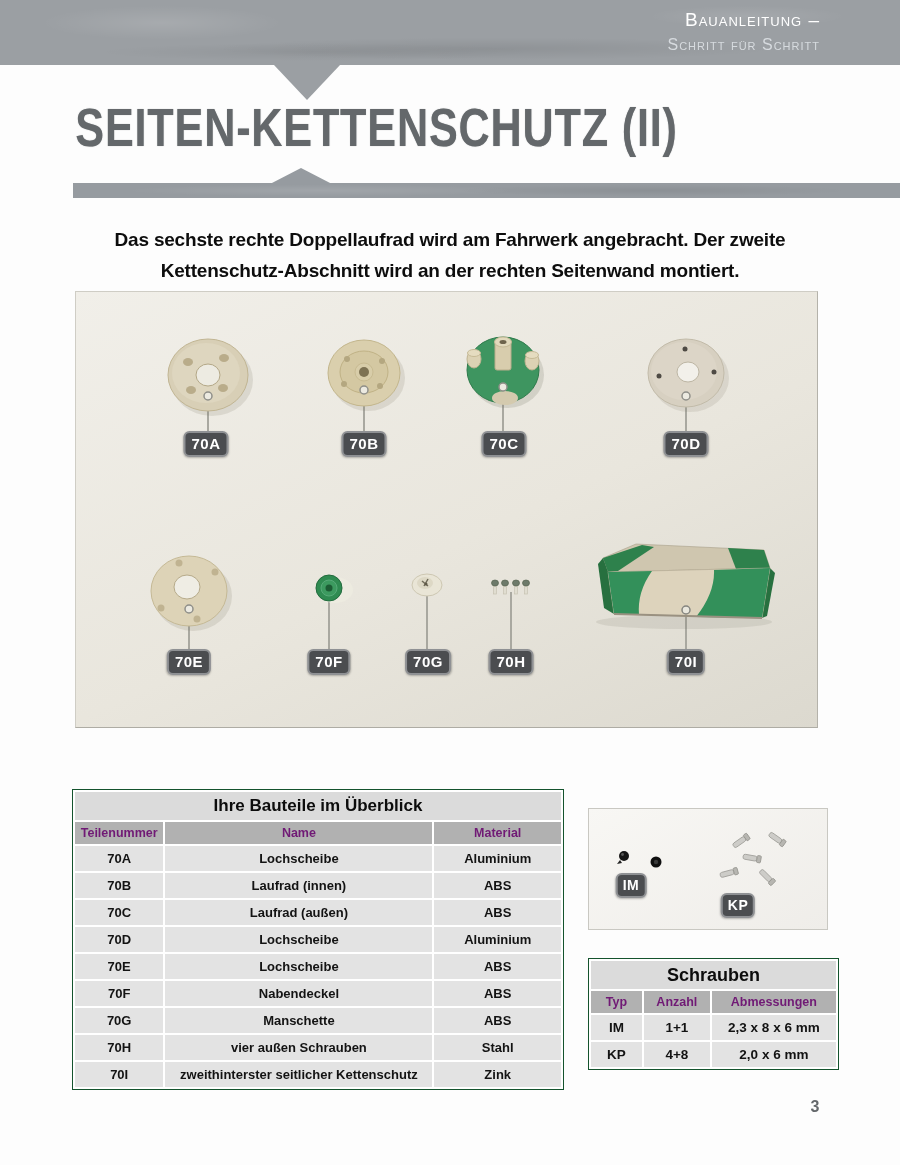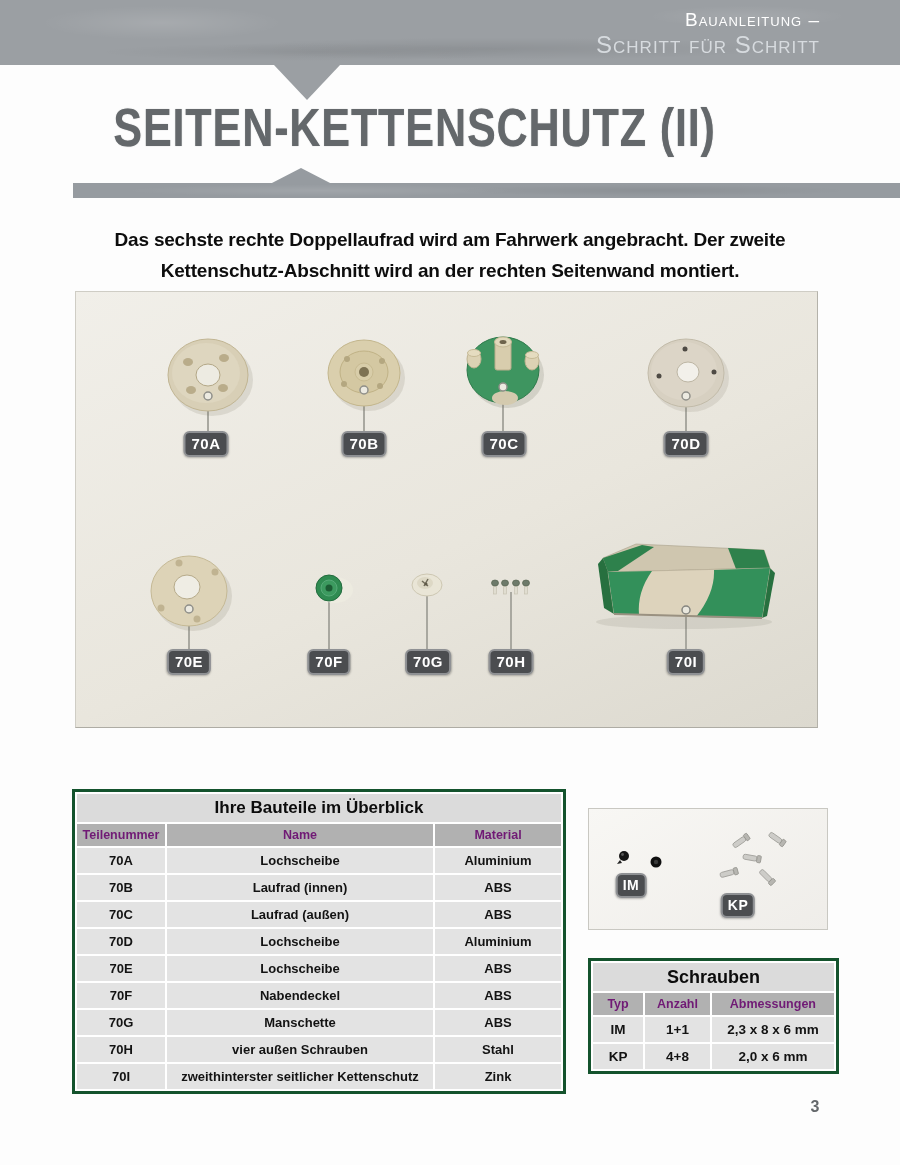--- a/index.html
+++ b/index.html
@@ -11,26 +11,26 @@
     position:absolute; left:0; top:0; width:900px; height:65px;
     background-color:#9b9fa3;
     background-image:
       radial-gradient(closest-side at 18% 35%, rgba(255,255,255,.12), transparent 75%),
       radial-gradient(closest-side at 55% 75%, rgba(0,0,0,.08), transparent 70%),
       radial-gradient(closest-side at 83% 25%, rgba(255,255,255,.10), transparent 65%),
       radial-gradient(closest-side at 35% 80%, rgba(0,0,0,.06), transparent 70%);
   }
   .header-text { position:absolute; right:80px; top:7px; text-align:right; font-weight:normal; font-variant:small-caps; line-height:25px; }
   .header-line1 { font-size:19px; letter-spacing:1px; color:#ffffff; }
-  .header-line2 { font-size:24px; letter-spacing:1px; color:#d7dbdf; }
+  .header-line2 { font-size:16px; letter-spacing:1px; color:#d7dbdf; }
   .chev-down { position:absolute; left:274px; top:65px; width:0; height:0;
     border-left:33px solid transparent; border-right:33px solid transparent; border-top:35px solid #9b9fa3; }
 
   
-  .title-wrap { position:absolute; left:0; top:96px; width:828px; text-align:center; }
+  .title-wrap { position:absolute; left:0; top:96px; width:828px; text-align:left; }
   .title-text { display:inline-block; font-size:54px; font-weight:bold; color:#64686b;
     letter-spacing:1px; transform:scaleX(.8); transform-origin:50% 50%; white-space:nowrap;
     text-shadow:0 0 1px rgba(90,94,97,.6); }
 
   
   .divider-bar { position:absolute; left:73px; top:183px; width:827px; height:15px; background:#969ba0;
     background-image:radial-gradient(closest-side at 30% 50%, rgba(255,255,255,.10), transparent 80%),
                      radial-gradient(closest-side at 70% 50%, rgba(0,0,0,.07), transparent 80%); }
   .chev-up { position:absolute; left:270px; top:168px; width:0; height:0;
     border-left:31px solid transparent; border-right:31px solid transparent; border-bottom:16px solid #969ba0; }
@@ -46,21 +46,21 @@
   .photo-svg { position:absolute; left:0; top:0; }
 
   .chip { position:absolute; transform:translateX(-50%);
     background:#4b4d50; border:2px solid #8f9194; border-radius:6px;
     color:#ffffff; font-weight:bold; font-size:15px; line-height:1;
     padding:3px 6px 4px 6px; letter-spacing:.5px; box-shadow:0 1px 2px rgba(0,0,0,.25); white-space:nowrap; }
   .chip.small { font-size:14px; padding:3px 5px 4px 5px; }
 
   
   table.tbl { position:absolute; border-collapse:separate; border-spacing:2px;
-    background:#ffffff; border:3px solid #14532d; table-layout:fixed; }
+    background:#ffffff; border:1px solid #14532d; table-layout:fixed; }
   .tbl td, .tbl th { font-weight:bold; text-align:center; vertical-align:middle; overflow:hidden; white-space:nowrap; }
   .t-title { background:#dbdbdb; font-size:17px; height:26px; color:#0c0c0c; }
   .t-head  { background:#b1b1b1; font-size:12.5px; height:20px; color:#701a75; }
   .t-cell  { background:#e3e3e3; font-size:13px; height:23px; color:#131313; }
   .parts-tbl { left:72px; top:789px; width:492px; }
   .screws-tbl { left:588px; top:958px; width:251px; }
   .screws-tbl .t-title { font-size:18px; }
   .screws-tbl .t-cell { font-size:13.5px; }
 
   

